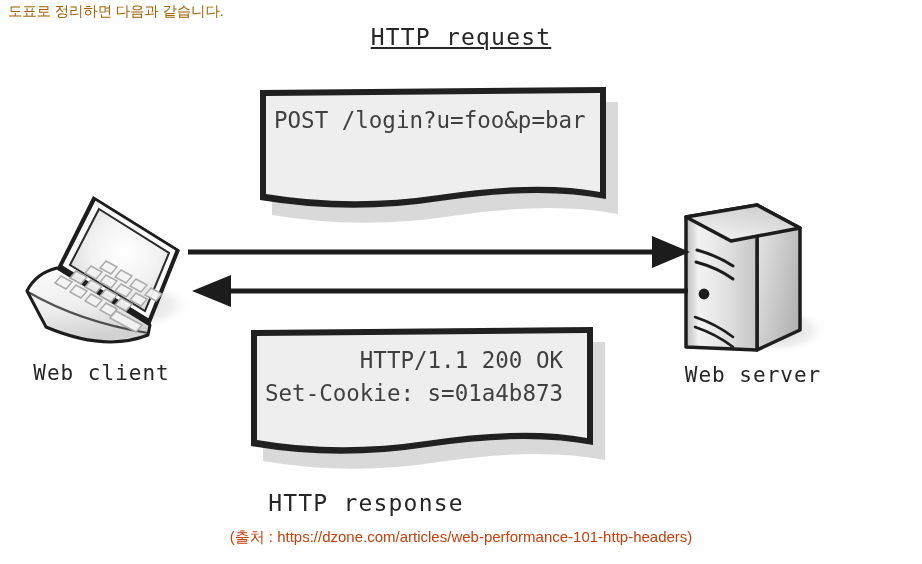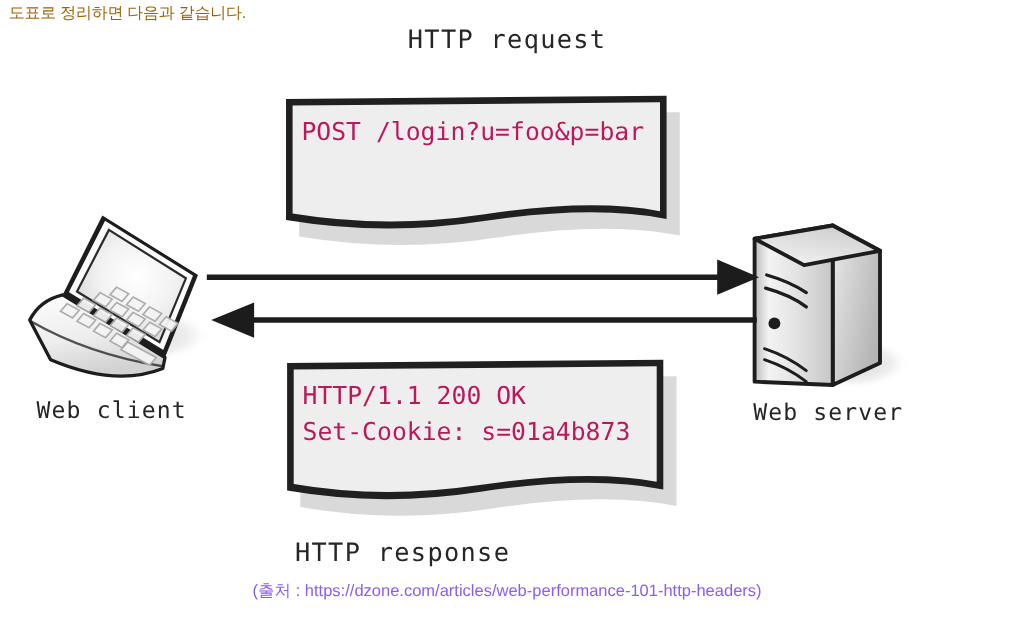--- a/index.html
+++ b/index.html
@@ -36,21 +36,21 @@
 
   
   .diagram-heading {
     position: absolute;
     font-family: "DejaVu Sans Mono", "Liberation Mono", monospace;
     font-size: 23px;
     letter-spacing: 1.2px;
     color: #262626;
     white-space: nowrap;
   }
-  #heading-request { left: 0; top: 24px; width: 922px; text-align: center; }
+  #heading-request { left: 0; top: 24px; width: 922px; text-align: center; text-decoration: underline; }
   #heading-response { left: 0; top: 490px; width: 732px; text-align: center; }
 
   
   .node-label {
     position: absolute;
     font-family: "DejaVu Sans Mono", "Liberation Mono", monospace;
     font-size: 21px;
     letter-spacing: 1px;
     color: #262626;
     white-space: nowrap;
@@ -68,44 +68,45 @@
     left: -14px;
     top: -8px;
   }
   .msg-card .card-text {
     position: absolute;
     left: 14px;
     top: 14px;
     font-family: "DejaVu Sans Mono", "Liberation Mono", monospace;
     font-size: 22.5px;
     line-height: 33px;
-    color: #be185d;
+    color: #404040;
     white-space: pre;
     letter-spacing: 0px;
+    text-align: right;
   }
   #card-request  { left: 260px; top: 90px;  width: 344px; height: 112px; }
-  #card-response { left: 261px; top: 330px; width: 340px; height: 118px; }
+  #card-response { left: 251px; top: 330px; width: 340px; height: 118px; }
 
   
   .art-layer {
     position: absolute;
     left: 0; top: 0;
     width: 922px; height: 564px;
     pointer-events: none;
   }
 
   
   .source-caption {
     position: absolute;
     left: 0;
     top: 528px;
     width: 922px;
     text-align: center;
     font-size: 15px;
-    color: #8b5cf6;
+    color: #c2410c;
     white-space: nowrap;
   }
 </style>
 </head>
 <body>
 
 <div class="stage">
 
   <div class="intro-caption">도표로 정리하면 다음과 같습니다.</div>
 

